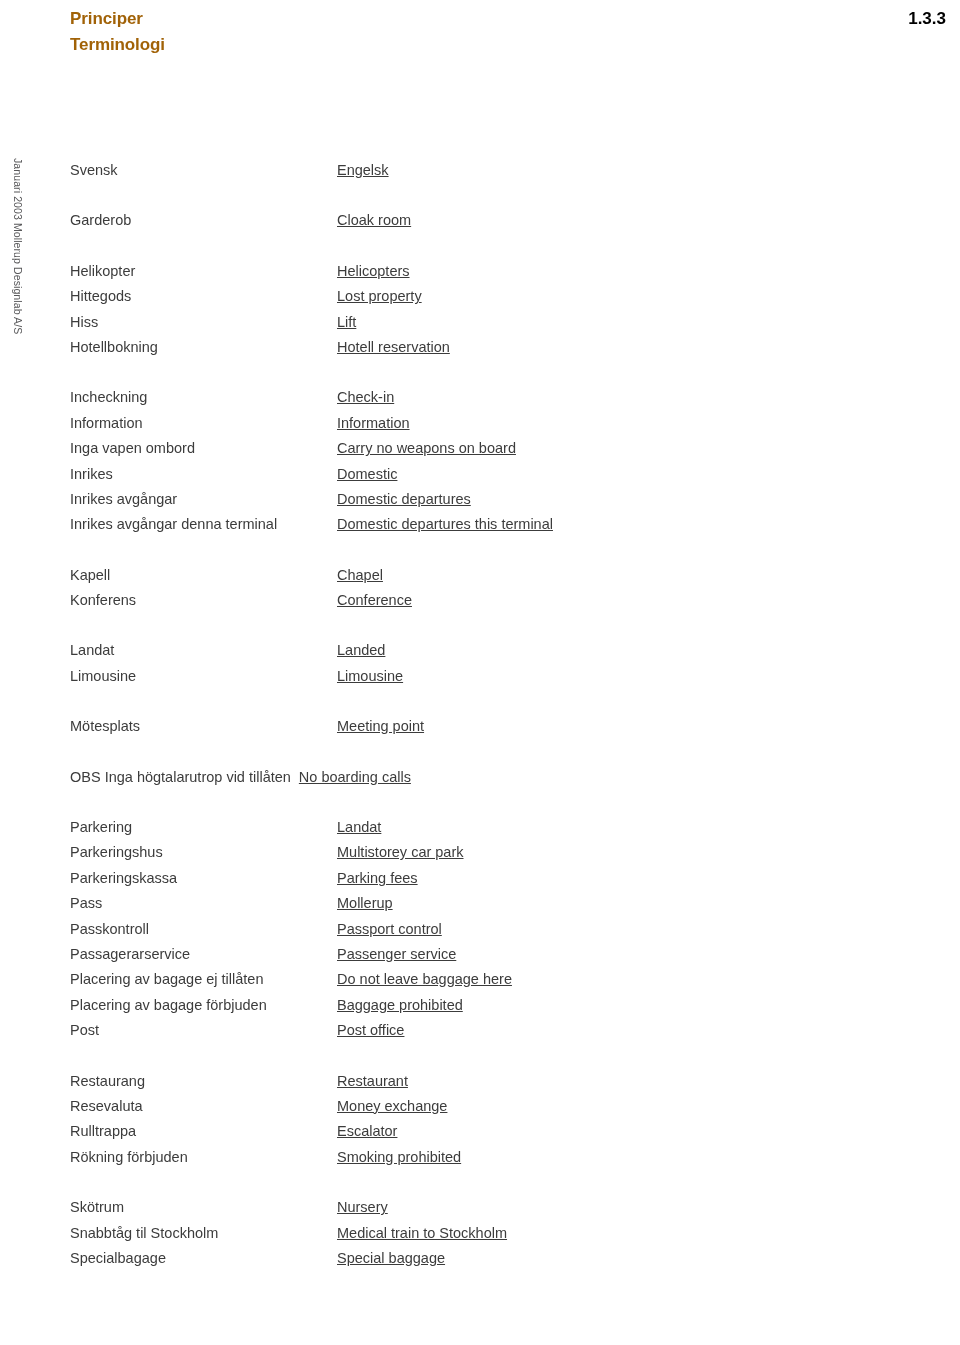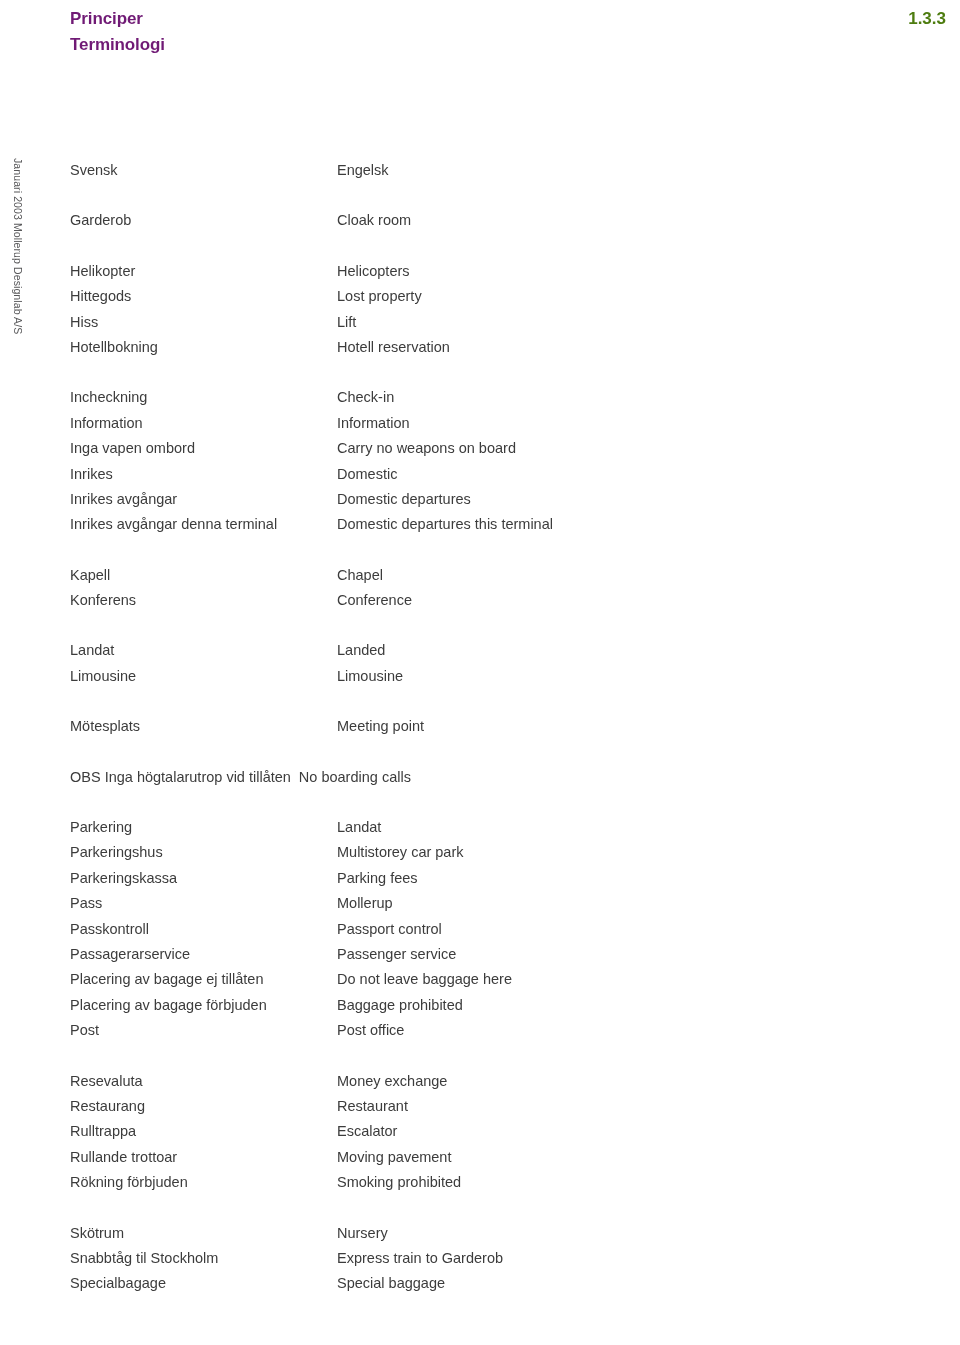--- a/index.html
+++ b/index.html
@@ -27,31 +27,31 @@
   #header-title-block {
     position: absolute;
     left: 70px;
     top: 6px;
   }
   #page-title,
   #page-subtitle {
     font-weight: bold;
     font-size: 17px;
     line-height: 26px;
-    color: #701a75;
+    color: #a16207;
     letter-spacing: -0.1px;
   }
   #page-number {
     position: absolute;
     right: 14px;
     top: 6px;
     font-weight: bold;
     font-size: 17px;
     line-height: 26px;
-    color: #4d7c0f;
+    color: #000000;
   }
 
   
   #sidebar-credit {
     position: absolute;
     left: 0px;
     top: 158px;
     width: 32px;
     height: 260px;
   }
@@ -85,20 +85,21 @@
     font-size: 14.5px;
   }
   .term-sv {
     display: inline-block;
     width: 267px;
     vertical-align: top;
   }
   .term-en {
     display: inline-block;
     vertical-align: top;
+    text-decoration: underline;
   }
   .term-row.wide .term-sv {
     width: auto;
     padding-right: 8px;
   }
 </style>
 </head>
 <body>
 
 <div id="doc-header">
@@ -153,24 +154,23 @@
       <div class="term-row"><span class="term-sv">Parkeringshus</span><span class="term-en">Multistorey car park</span></div>
       <div class="term-row"><span class="term-sv">Parkeringskassa</span><span class="term-en">Parking fees</span></div>
       <div class="term-row"><span class="term-sv">Pass</span><span class="term-en">Mollerup</span></div>
       <div class="term-row"><span class="term-sv">Passkontroll</span><span class="term-en">Passport control</span></div>
       <div class="term-row"><span class="term-sv">Passagerarservice</span><span class="term-en">Passenger service</span></div>
       <div class="term-row"><span class="term-sv">Placering av bagage ej tillåten</span><span class="term-en">Do not leave baggage here</span></div>
       <div class="term-row"><span class="term-sv">Placering av bagage förbjuden</span><span class="term-en">Baggage prohibited</span></div>
       <div class="term-row"><span class="term-sv">Post</span><span class="term-en">Post office</span></div>
     </div>
     <div class="term-group">
+      <div class="term-row"><span class="term-sv">Restaurang</span><span class="term-en">Restaurant</span></div>
       <div class="term-row"><span class="term-sv">Resevaluta</span><span class="term-en">Money exchange</span></div>
-      <div class="term-row"><span class="term-sv">Restaurang</span><span class="term-en">Restaurant</span></div>
       <div class="term-row"><span class="term-sv">Rulltrappa</span><span class="term-en">Escalator</span></div>
-      <div class="term-row"><span class="term-sv">Rullande trottoar</span><span class="term-en">Moving pavement</span></div>
       <div class="term-row"><span class="term-sv">Rökning förbjuden</span><span class="term-en">Smoking prohibited</span></div>
     </div>
     <div class="term-group">
       <div class="term-row"><span class="term-sv">Skötrum</span><span class="term-en">Nursery</span></div>
-      <div class="term-row"><span class="term-sv">Snabbtåg til Stockholm</span><span class="term-en">Express train to Garderob</span></div>
+      <div class="term-row"><span class="term-sv">Snabbtåg til Stockholm</span><span class="term-en">Medical train to Stockholm</span></div>
       <div class="term-row"><span class="term-sv">Specialbagage</span><span class="term-en">Special baggage</span></div>
     </div>
   </div>
 
 </body></html>

